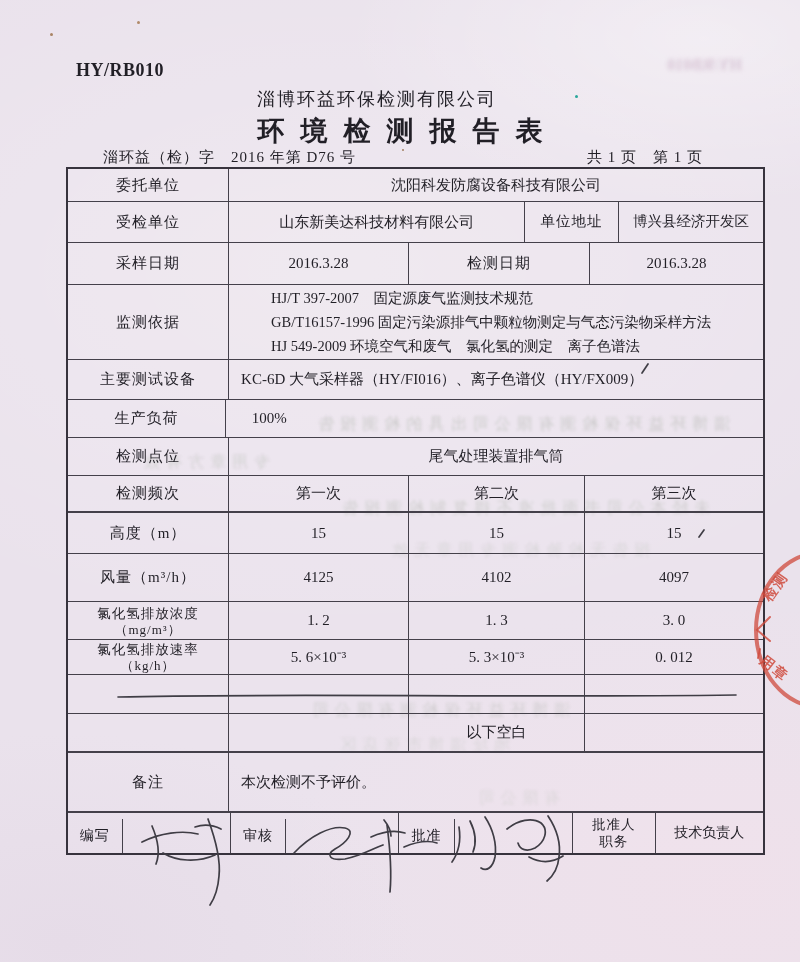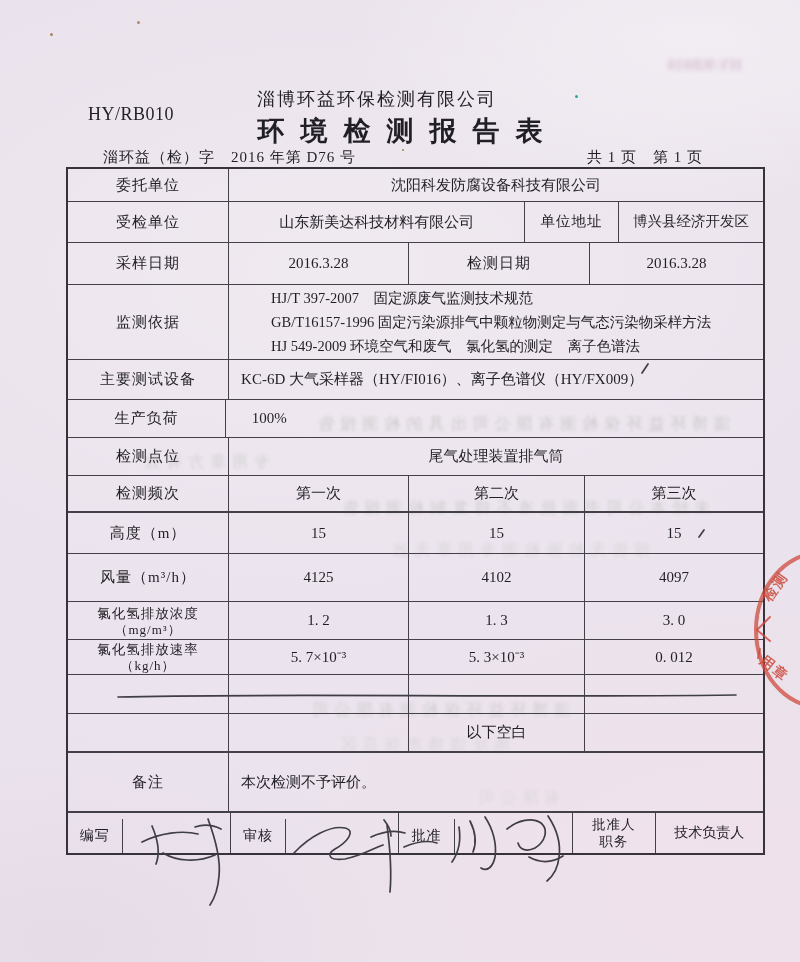--- a/index.html
+++ b/index.html
@@ -19,21 +19,21 @@
   .page{
     position:relative;width:800px;height:962px;overflow:hidden;
     background:
       radial-gradient(ellipse 520px 240px at 88% 4%, rgba(255,255,255,.38), transparent 70%),
       radial-gradient(ellipse 900px 520px at 42% 28%, rgba(255,255,255,.22), transparent 72%),
       radial-gradient(ellipse 680px 420px at 92% 92%, rgba(248,222,232,.35), transparent 70%),
       radial-gradient(ellipse 500px 300px at 8% 98%, rgba(226,214,228,.5), transparent 70%),
       var(--paper);
   }
   
-  .doc-code{position:absolute;left:88px;top:60px;font-size:18px;font-weight:normal;letter-spacing:.5px;margin-top:44px;}
+  .doc-code{position:absolute;left:76px;top:60px;font-size:18px;font-weight:bold;letter-spacing:.5px;}
   .company-line{position:absolute;left:0;top:87px;width:752px;text-align:center;
     font-size:18px;letter-spacing:2px;padding-left:2px;}
   .title-line{position:absolute;left:0;top:113px;width:800px;text-align:center;
     font-size:27px;font-weight:bold;letter-spacing:16px;padding-left:16px;}
   .ref-line{position:absolute;left:66px;top:148px;width:699px;display:flex;
     justify-content:space-between;font-size:15px;}
   .ref-line .ref-no{padding-left:37px;letter-spacing:1px;}
   .ref-line .page-info{padding-right:62px;letter-spacing:1px;}
   
   .doc-table{position:absolute;left:66px;top:167px;width:699px;border:2px solid #37333d;
@@ -173,21 +173,21 @@
       <div class="cell w181">1. 2</div>
       <div class="cell w177">1. 3</div>
       <div class="cell last w179">3. 0</div>
     </div>
 
     <div class="row" style="height:35px;">
       <div class="cell lab w162 two-line">
         <span>氯化氢排放速率</span>
         <span class="u">（kg/h）</span>
       </div>
-      <div class="cell w181">5. 7×10⁻³</div>
+      <div class="cell w181">5. 6×10⁻³</div>
       <div class="cell w177">5. 3×10⁻³</div>
       <div class="cell last w179">0. 012</div>
     </div>
 
     <div class="row" style="height:39px;">
       <div class="cell lab w162"></div>
       <div class="cell w181"></div>
       <div class="cell w177"></div>
       <div class="cell last w179"></div>
     </div>

